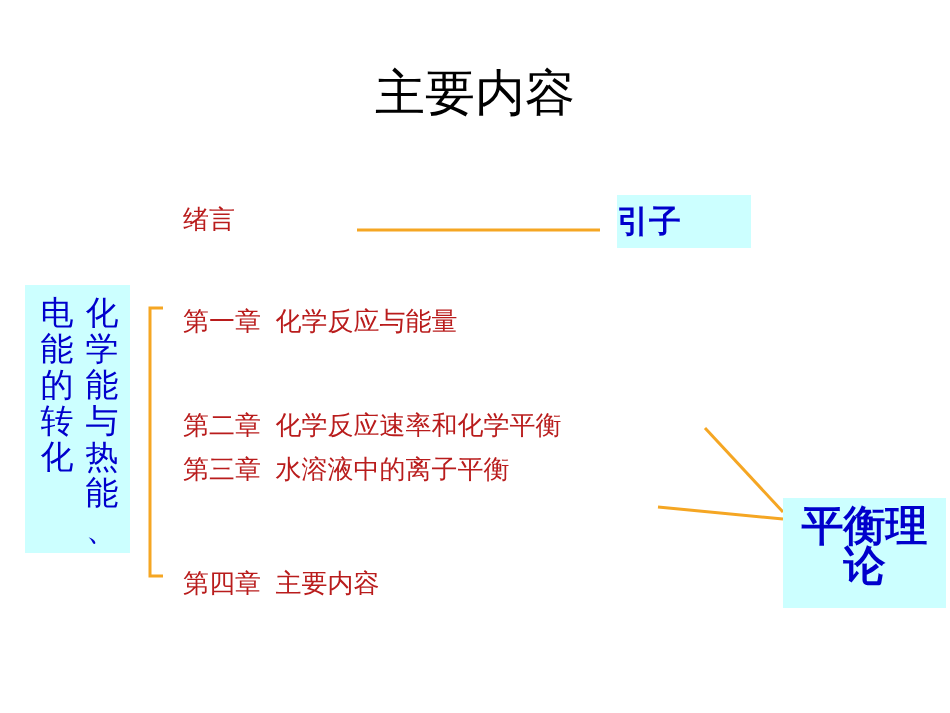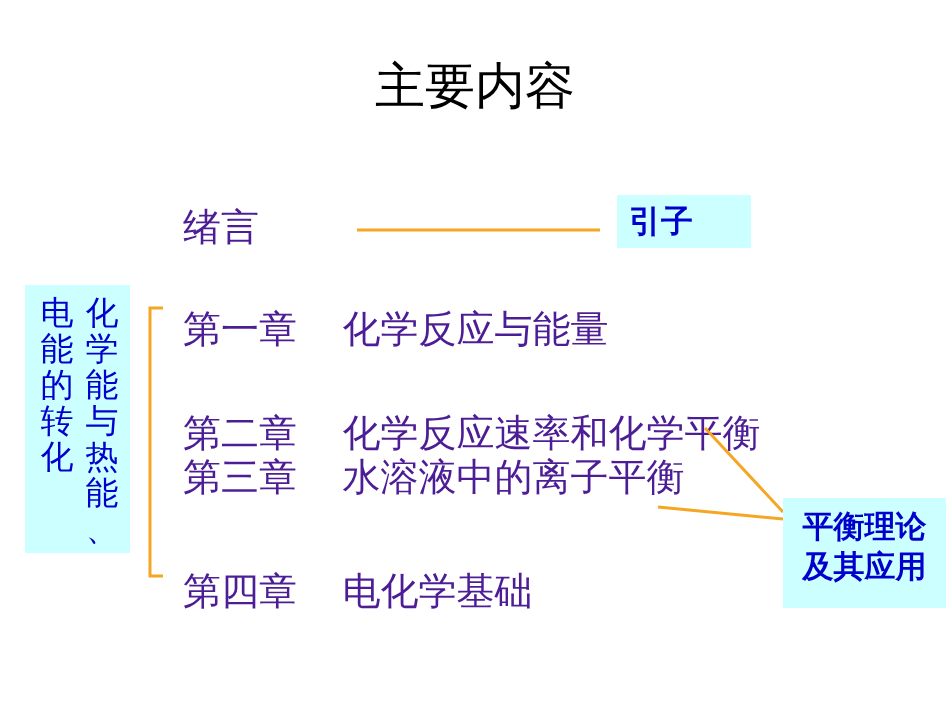--- a/index.html
+++ b/index.html
@@ -1,36 +1,36 @@
 <!DOCTYPE html>
 <html><head>
 <meta charset="utf-8">
 <style>
   html,body{margin:0;padding:0;}
   body{width:950px;height:713px;background:#ffffff;position:relative;overflow:hidden;font-family:"DejaVu Serif","Liberation Serif",serif;}
-  .title{position:absolute;left:0;width:950px;top:53px;text-align:center;font-size:50px;color:#000;font-family:"DejaVu Serif",serif;}
-  .line-item{position:absolute;left:183px;font-size:38px;color:#4c1d95;white-space:pre;font-family:Liberation Mono, monospace;}
+  .title{position:absolute;left:0;width:950px;top:60px;text-align:center;font-size:50px;color:#000;font-family:"DejaVu Serif",serif;}
+  .line-item{position:absolute;left:183px;font-size:26px;color:#b91c1c;white-space:pre;font-family:Liberation Sans, sans-serif;}
   .box{position:absolute;background:#ccffff;color:#0000cc;font-family:"DejaVu Sans",sans-serif;font-weight:bold;}
-  .box-yinzi{left:617px;top:195px;width:134px;height:53px;font-size:32px;line-height:53px;padding-left:12px;box-sizing:border-box;}
+  .box-yinzi{left:617px;top:195px;width:134px;height:53px;font-size:32px;line-height:53px;padding-left:0;box-sizing:border-box;}
   .box-left{left:25px;top:285px;width:105px;height:268px;}
   .vcol{position:absolute;top:10px;width:40px;font-size:33px;line-height:36px;text-align:center;font-weight:normal;}
   .vcol span{display:block;}
-  .box-right{left:783px;top:498px;width:163px;height:110px;font-size:31px;line-height:40px;text-align:center;padding-top:8px;box-sizing:border-box;}
+  .box-right{left:783px;top:498px;width:163px;height:110px;font-size:42px;line-height:40px;text-align:center;padding-top:8px;box-sizing:border-box;}
   svg.lines{position:absolute;left:0;top:0;}
 </style>
 </head>
 <body>
 
 <div class="title">主要内容</div>
 
 <div class="line-item" style="top:202px;">绪言</div>
 <div class="line-item" style="top:304px;">第一章  化学反应与能量</div>
 <div class="line-item" style="top:408px;">第二章  化学反应速率和化学平衡</div>
 <div class="line-item" style="top:452px;">第三章  水溶液中的离子平衡</div>
-<div class="line-item" style="top:566px;">第四章  电化学基础</div>
+<div class="line-item" style="top:566px;">第四章  主要内容</div>
 
 <svg class="lines" width="950" height="713">
   <line x1="357" y1="230" x2="600" y2="230" stroke="#f5a623" stroke-width="3"></line>
   <polyline points="163,308 150,308 150,576 163,576" fill="none" stroke="#f5a623" stroke-width="3"></polyline>
   <line x1="705" y1="428" x2="783" y2="512" stroke="#f5a623" stroke-width="3"></line>
   <line x1="658" y1="507" x2="783" y2="519" stroke="#f5a623" stroke-width="3"></line>
 </svg>
 
 <div class="box box-yinzi">引子</div>
 
@@ -48,14 +48,13 @@
     <span>电</span>
     <span>能</span>
     <span>的</span>
     <span>转</span>
     <span>化</span>
   </div>
 </div>
 
 <div class="box box-right">
   <div>平衡理论</div>
-  <div>及其应用</div>
 </div>
 
 </body></html>

